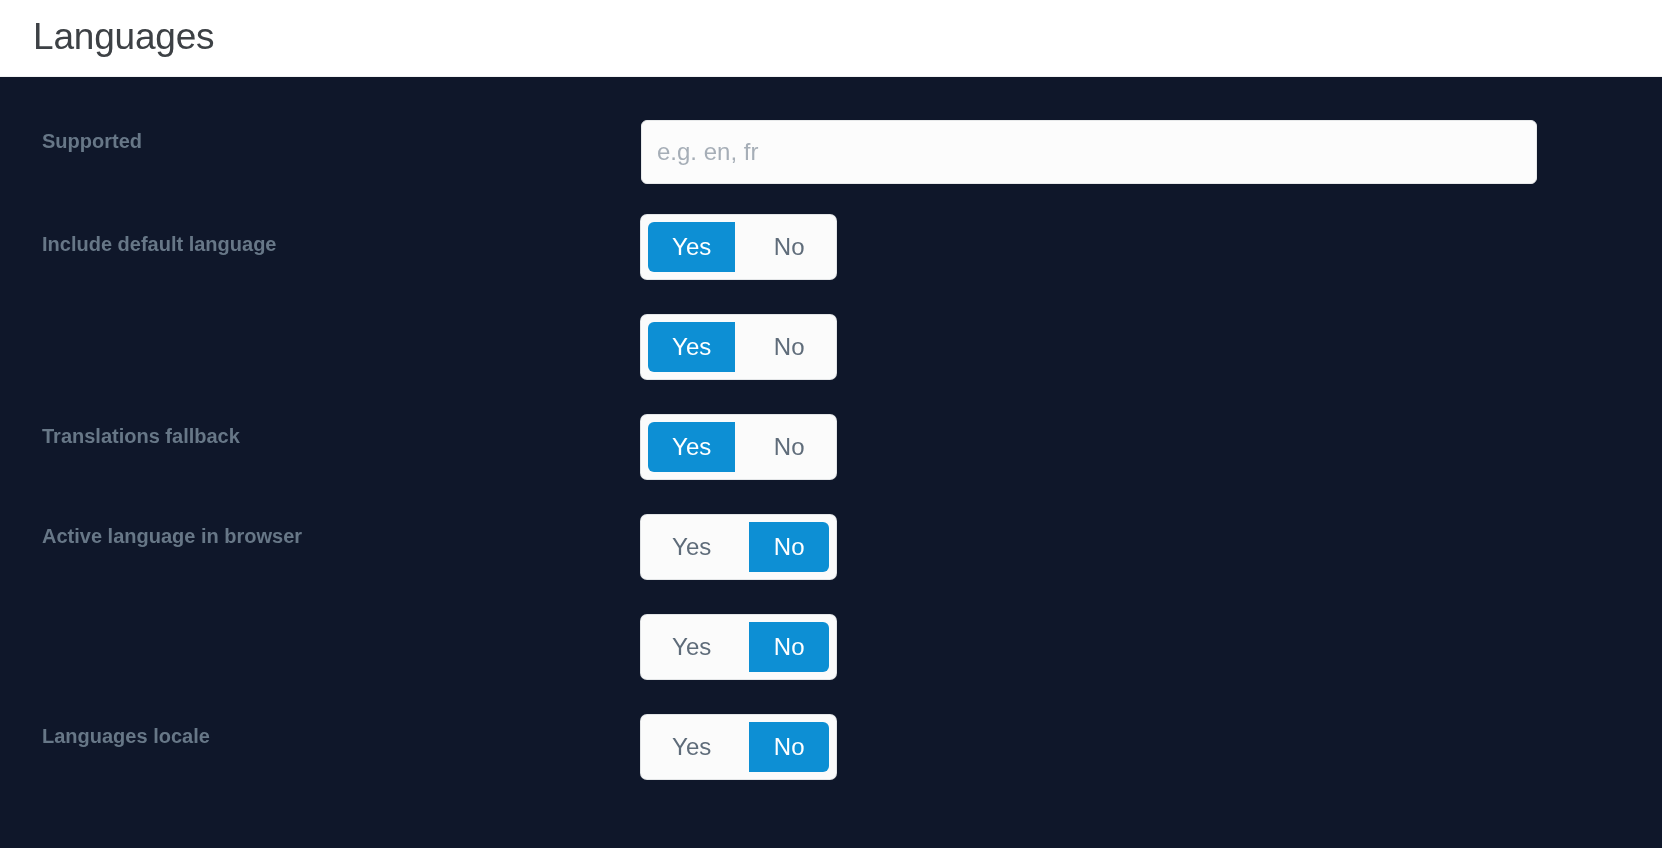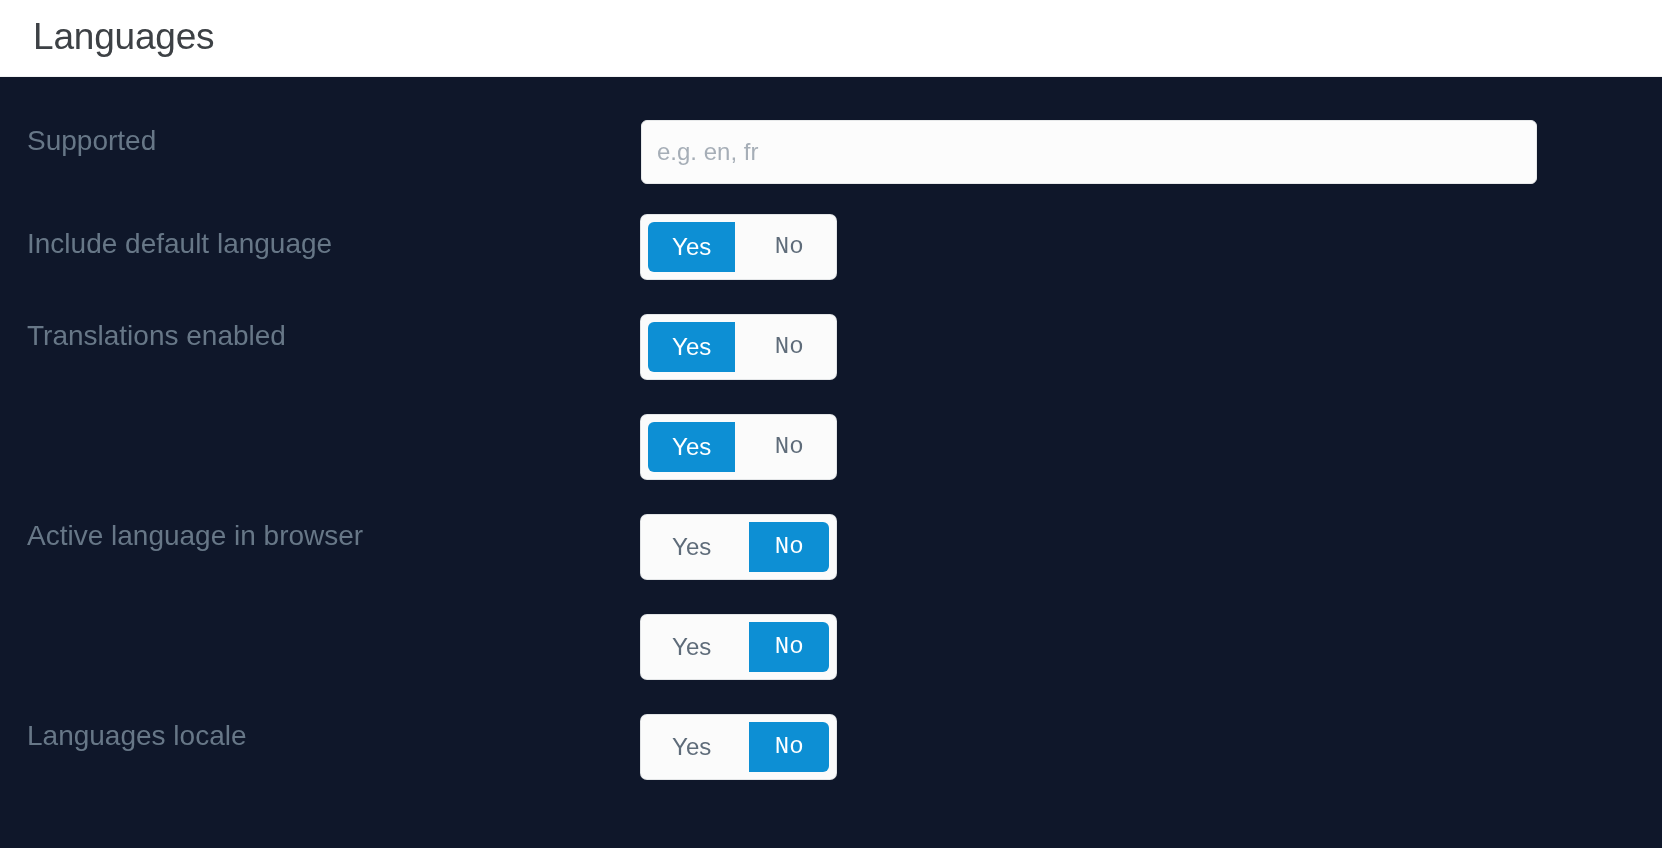--- a/index.html
+++ b/index.html
@@ -59,24 +59,24 @@
     position: relative;
     height: 100px;
   }
 
   .form-row.row-first {
     height: 100px;
   }
 
   .row-label {
     position: absolute;
-    left: 27px;
-    font-size: 28px;
+    left: 42px;
+    font-size: 20px;
     line-height: 30px;
-    font-weight: 400;
+    font-weight: 700;
     color: #677787;
     white-space: nowrap;
   }
 
   .row-control {
     position: absolute;
     left: 641px;
   }
 
   
@@ -121,21 +121,21 @@
     border: 0;
     margin: 7px;
     padding: 0;
     cursor: pointer;
     background: #fbfbfb;
     color: #5f6c7a;
     box-sizing: border-box;
   }
 
   .toggle-btn.yes { width: 102px; }
-  .toggle-btn.no  { width: 93px; font-family: Liberation Mono, monospace; }
+  .toggle-btn.no  { width: 93px; }
 
   .toggle-btn.active {
     background: #0d8fd4;
     color: #ffffff;
   }
 
   .toggle-group.on-yes .toggle-btn.yes {
     border-top-left-radius: 6px;
     border-bottom-left-radius: 6px;
   }
@@ -161,29 +161,29 @@
       <div class="form-row">
         <div class="row-label" style="top: 44px; margin-top: 8px;">Include default language</div>
         <div class="row-control" style="top: 38px;">
           <div class="toggle-group on-yes">
             <button type="button" class="toggle-btn yes active">Yes</button>
             <button type="button" class="toggle-btn no">No</button>
           </div>
         </div>
       </div>
       <div class="form-row">
-        <div class="row-label" style="top: 44px;">Translations enabled</div>
         <div class="row-control" style="top: 38px;">
           <div class="toggle-group on-yes">
             <button type="button" class="toggle-btn yes active">Yes</button>
             <button type="button" class="toggle-btn no">No</button>
           </div>
         </div>
       </div>
       <div class="form-row">
+        <div class="row-label" style="top: 44px;">Translations fallback</div>
         <div class="row-control" style="top: 38px;">
           <div class="toggle-group on-yes">
             <button type="button" class="toggle-btn yes active">Yes</button>
             <button type="button" class="toggle-btn no">No</button>
           </div>
         </div>
       </div>
       <div class="form-row">
         <div class="row-label" style="top: 44px;">Active language in browser</div>
         <div class="row-control" style="top: 38px;">

